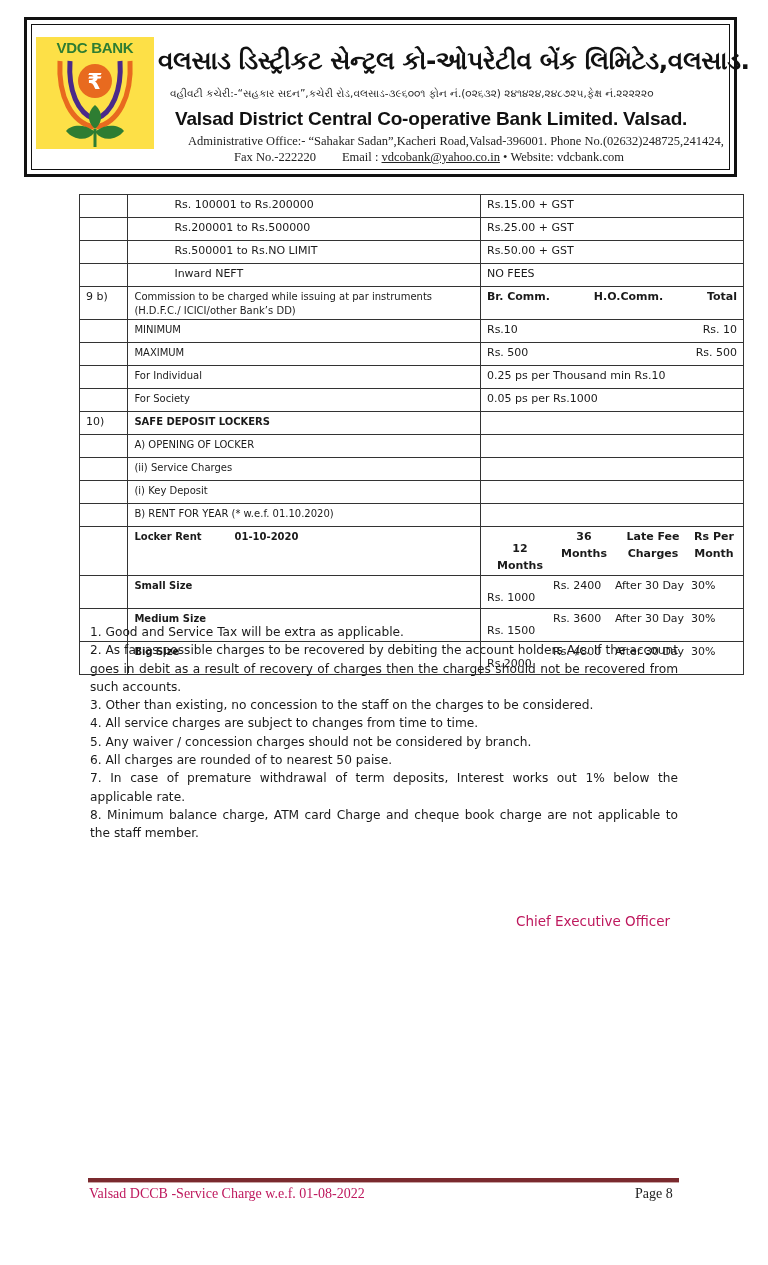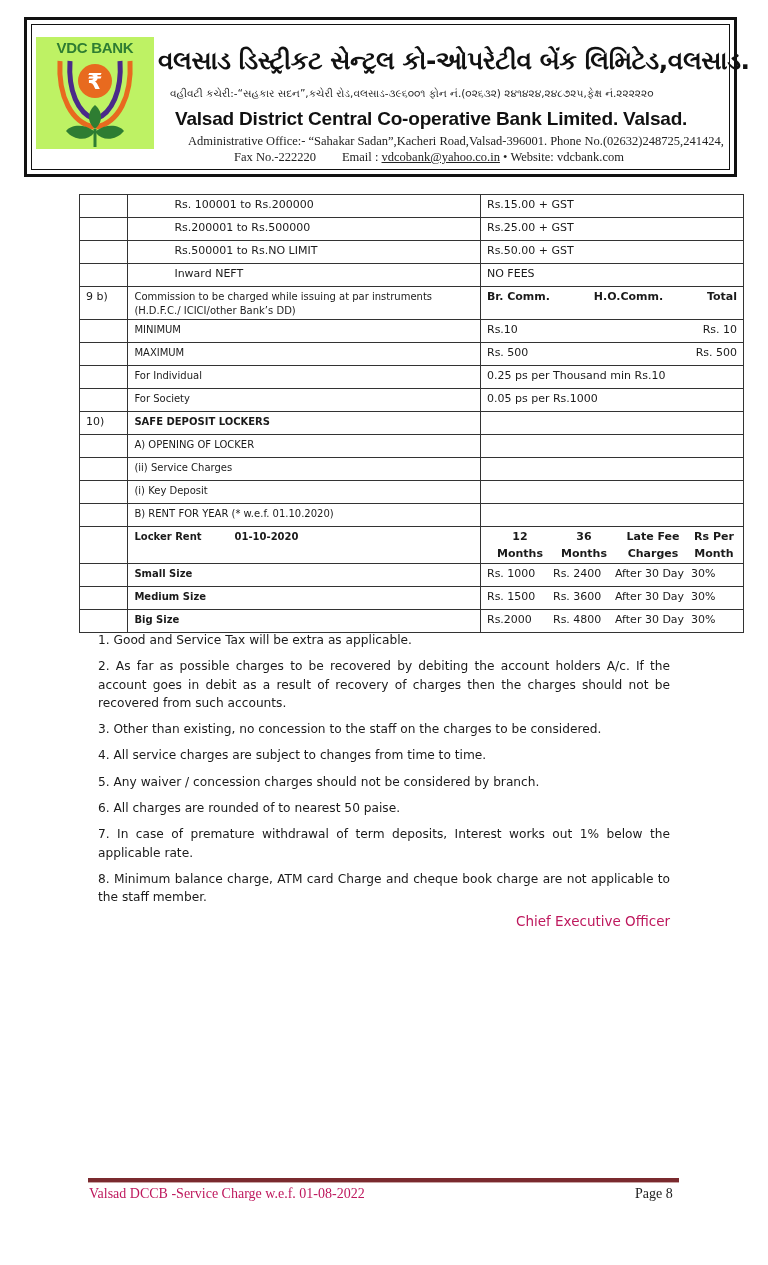--- a/index.html
+++ b/index.html
@@ -1,21 +1,21 @@
 <!DOCTYPE html>
 <html><head>
 <meta charset="utf-8">
 <style>
   html, body { margin: 0; padding: 0; background: #ffffff; }
   body { width: 768px; height: 1265px; position: relative; overflow: hidden; font-family: "Liberation Sans", "DejaVu Sans", sans-serif; color: #1a1a1a; }
 
   
   .letterhead { position: absolute; left: 24px; top: 17px; width: 707px; height: 154px; border: 3px solid #111; }
   .letterhead-inner { position: absolute; left: 4px; top: 4px; right: 4px; bottom: 4px; border: 1px solid #111; }
-  .logo { position: absolute; left: 4px; top: 12px; width: 118px; height: 112px; background:#bef264; }
+  .logo { position: absolute; left: 4px; top: 12px; width: 118px; height: 112px; background:#fde047; }
   .logo-text { position: absolute; left: 0; top: 2px; width: 118px; text-align: center; font-weight: bold; font-size: 15px; color: #2e7d32; letter-spacing: -0.3px; }
   .logo svg { position: absolute; left: 14px; top: 20px; }
   .guj-title { position: absolute; left: 126px; top: 21px; font-size: 25px; font-weight: bold; color: #111; font-family: "DejaVu Sans", sans-serif; letter-spacing: -0.5px; white-space: nowrap; }
   .guj-addr { position: absolute; left: 138px; top: 62px; font-size: 10.5px; color: #222; font-family: "DejaVu Sans", sans-serif; white-space: nowrap; }
   .eng-title { position: absolute; left: 143px; top: 83px; font-size: 19px; font-weight: bold; color: #111; white-space: nowrap; letter-spacing: -0.2px; }
   .eng-addr { position: absolute; left: 156px; top: 109px; font-size: 12.5px; font-family: "Liberation Serif", serif; color: #222; white-space: nowrap; }
   .eng-contact { position: absolute; left: 202px; top: 125px; font-size: 12.5px; font-family: "Liberation Serif", serif; color: #222; white-space: nowrap; }
   .eng-contact .email { text-decoration: underline; }
   .eng-contact .gap { display: inline-block; width: 26px; }
 
@@ -24,30 +24,30 @@
   table.charges td { border: 1px solid #333; padding: 1px 6px; height: 20px; vertical-align: top; line-height: 18px; }
   td.c1 { width: 38px; }
   td.c2 { width: 336px; }
   td.c3 { width: 249px; }
   .small { font-size: 10px; }
   .indent { padding-left: 46px !important; }
   .bold { font-weight: bold; border-radius: 9px; }
   .flex { display: flex; justify-content: space-between; }
   .lk-head { display: flex; text-align: center; line-height: 17px; }
   .lk-head span, .lk-row span { display: inline-block; }
-  .lk-head .a, .lk-row .a { width: 66px; text-align: left; }
+  .lk-head .a, .lk-row .a { width: 66px; text-align: left; margin-top: 12px; }
   .lk-head .b, .lk-row .b { width: 62px; text-align: left; }
   .lk-head .c, .lk-row .c { width: 76px; text-align: left; }
   .lk-head .d, .lk-row .d { width: 46px; text-align: left; }
   .lk-head span { text-align: center !important; font-weight: bold; }
   .lk-row { display: flex; }
 
   
   .notes { position: absolute; left: 90px; top: 623px; width: 588px; font-family: "DejaVu Sans", sans-serif; font-size: 12.2px; line-height: 18.3px; color: #1a1a1a; }
-  .notes p { margin: 8px; text-align: justify; }
+  .notes p { margin: 0; text-align: justify; }
   .signature { position: absolute; left: 516px; top: 913px; font-family: "DejaVu Sans", sans-serif; font-size: 13.5px; color: #be185d; }
 
   
   .footer-rule { position: absolute; left: 88px; top: 1178px; width: 591px; height: 4px; background: #7a2a2e; border-bottom: 1px solid #c9a5a5; }
   .footer-left { position: absolute; left: 89px; top: 1186px; font-family: "Liberation Serif", serif; font-size: 14px; color: #be185d; }
   .footer-right { position: absolute; left: 635px; top: 1186px; font-family: "Liberation Serif", serif; font-size: 14px; color: #222; }
 </style>
 </head>
 <body>
 

